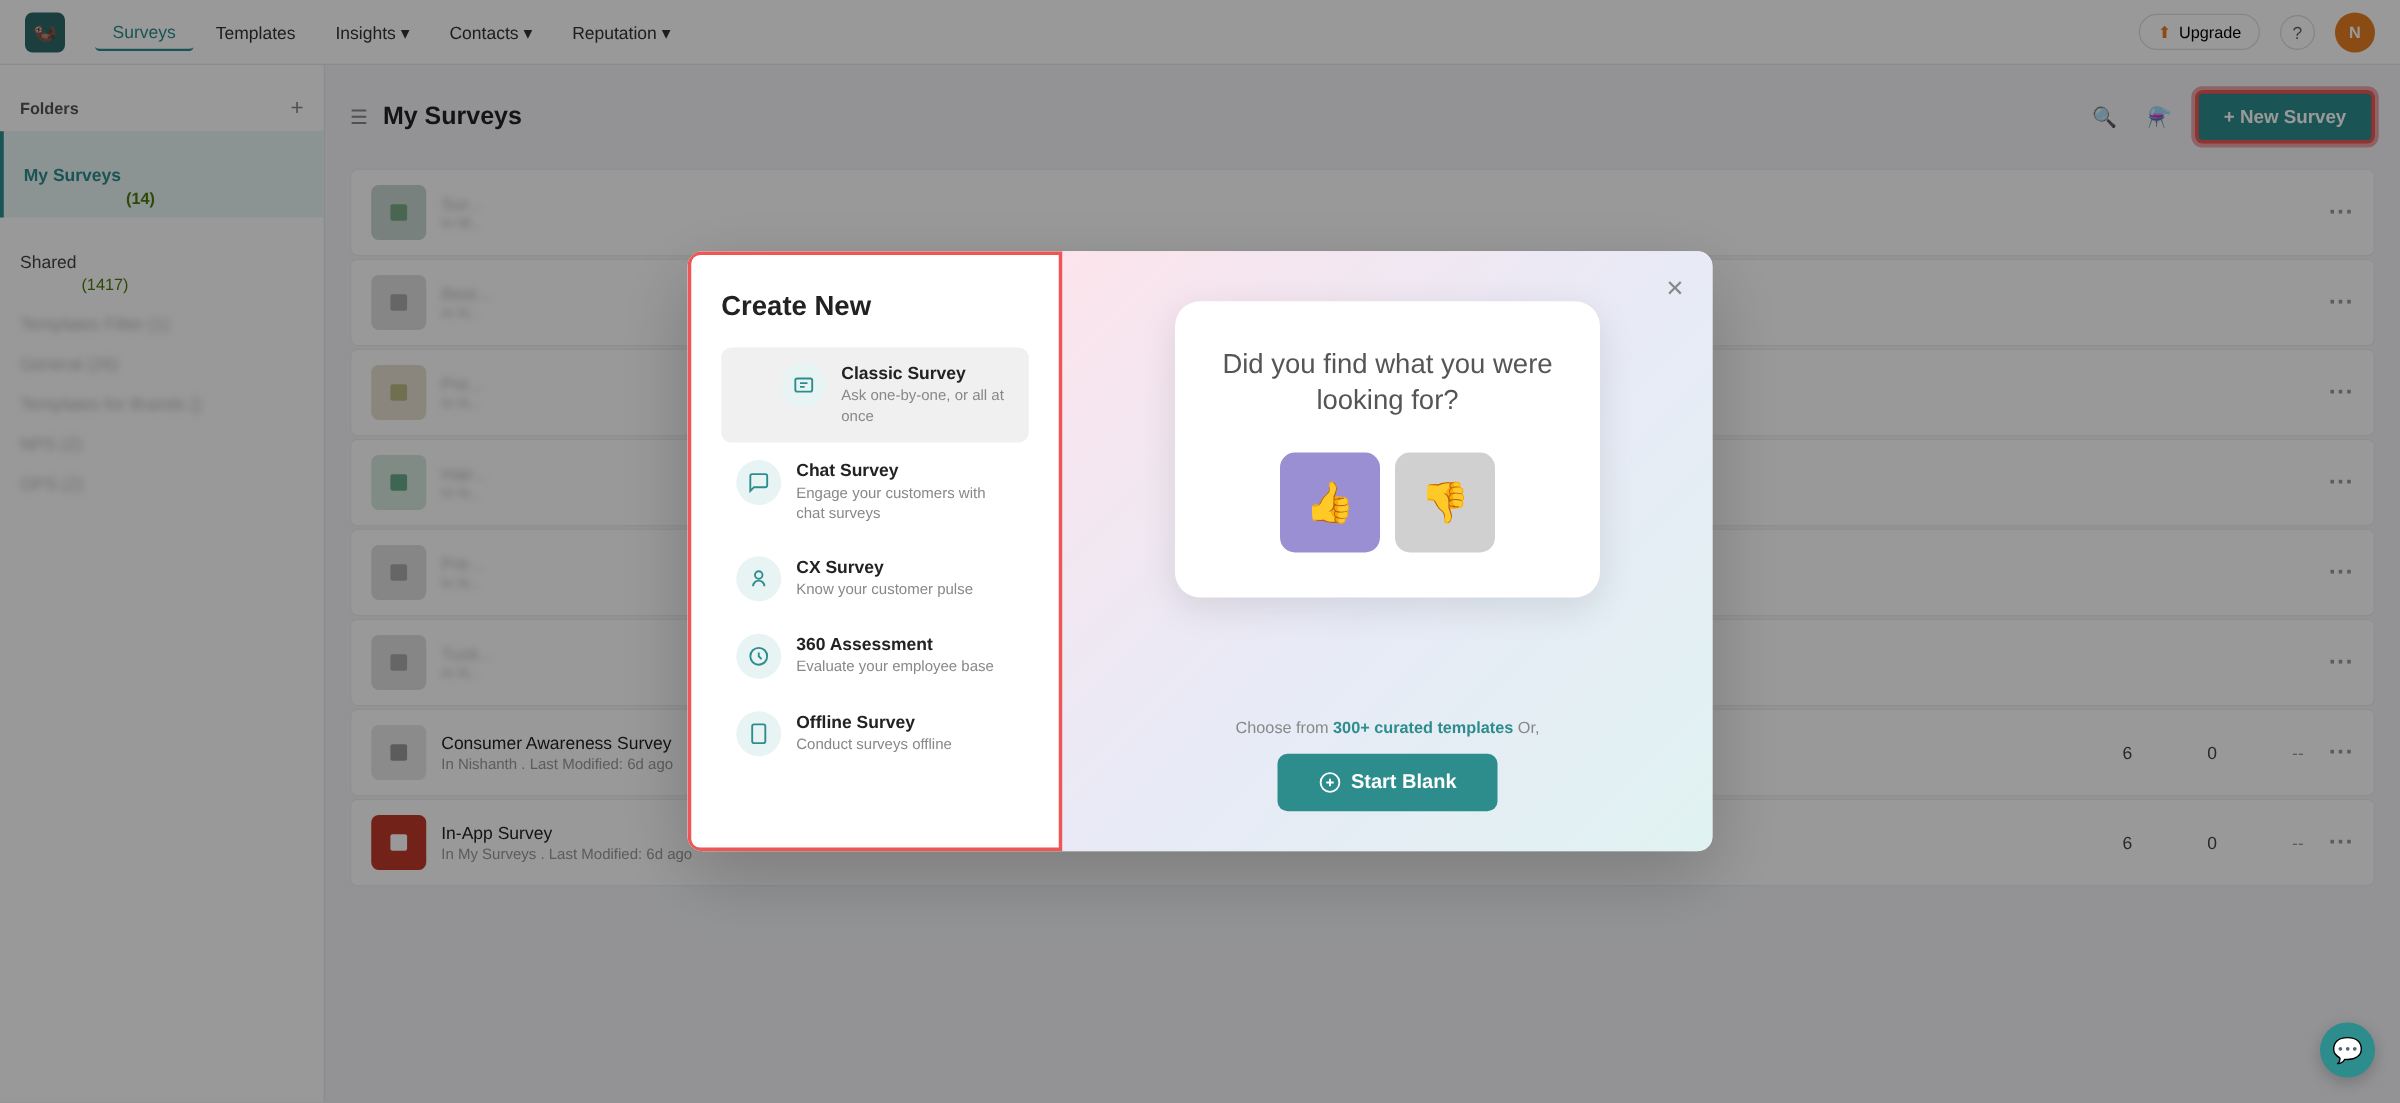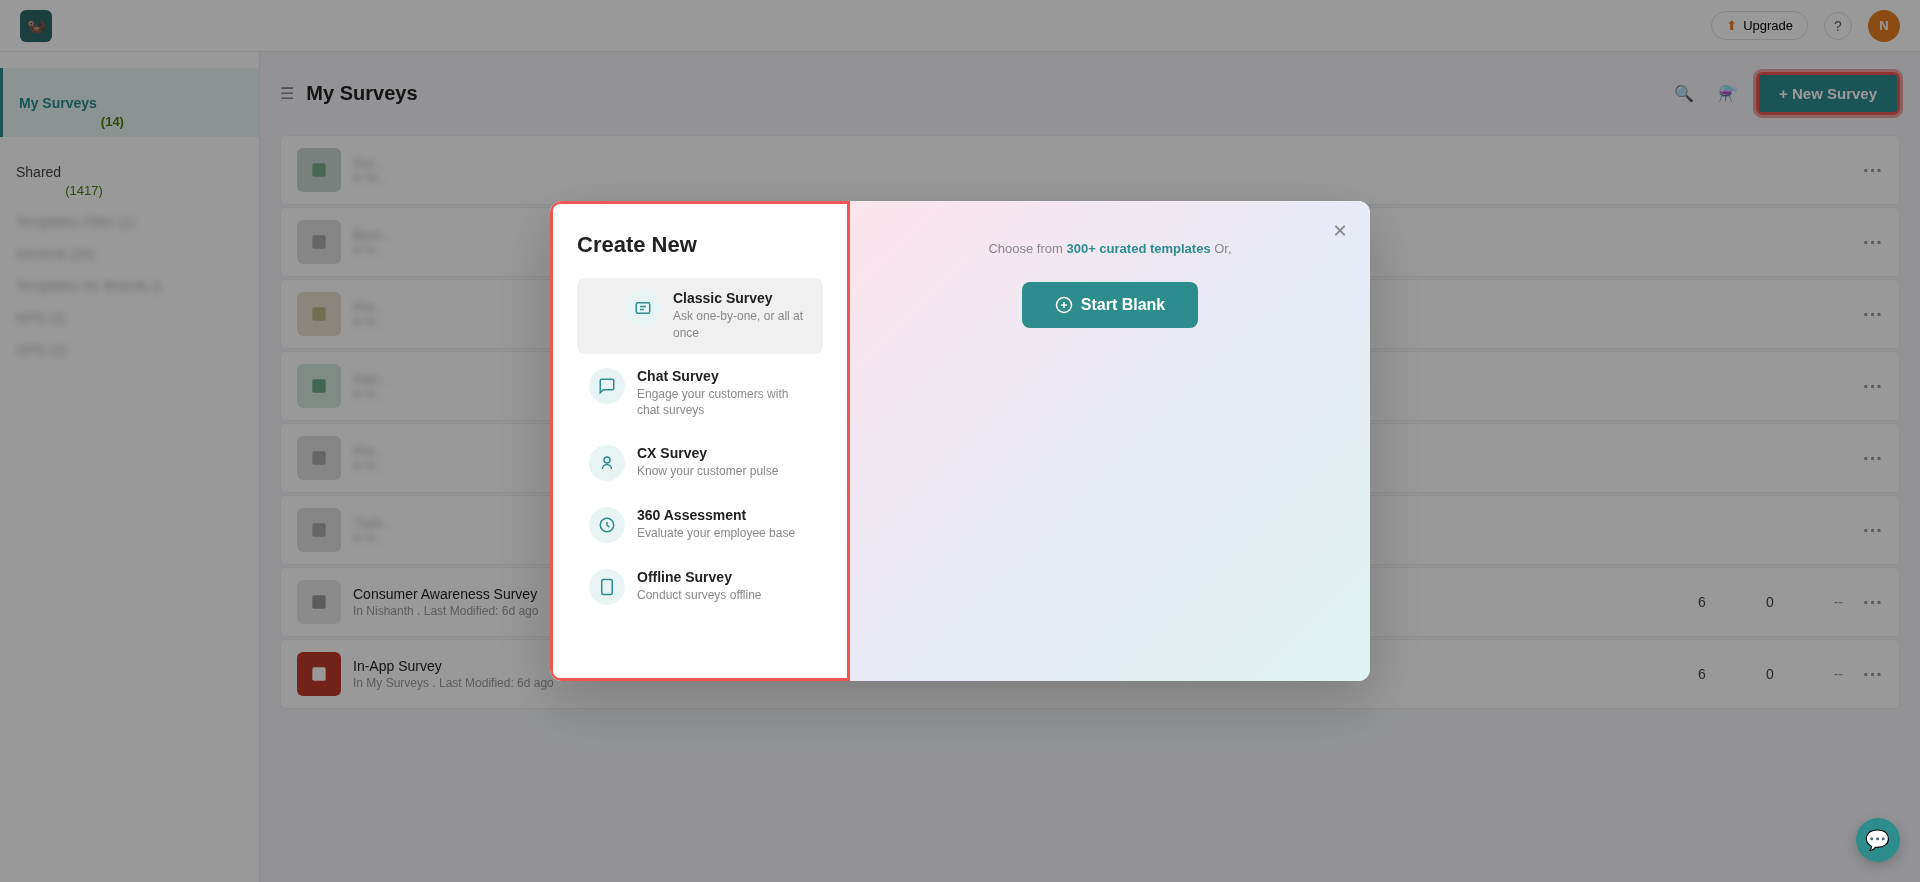--- a/index.html
+++ b/index.html
@@ -112,47 +112,58 @@
     .preview-question { font-size: 22px; color: #555; font-weight: 400; line-height: 1.3; margin-bottom: 28px; }
     .preview-buttons { display: flex; gap: 12px; justify-content: center; }
     .preview-btn-thumb-up { width: 80px; height: 80px; background: #9b8fd4; border-radius: 12px; display: flex; align-items: center; justify-content: center; cursor: pointer; }
     .preview-btn-thumb-down { width: 80px; height: 80px; background: #d0d0d0; border-radius: 12px; display: flex; align-items: center; justify-content: center; cursor: pointer; }
     .preview-btn-thumb-up span, .preview-btn-thumb-down span { font-size: 32px; }
 
     .modal-bottom { width: 100%; }
     .modal-bottom-text { text-align: center; font-size: 13px; color: #888; margin-bottom: 14px; }
     .modal-bottom-text strong { color: #2d8c8c; }
     .modal-action-buttons { display: flex; gap: 12px; justify-content: center; }
-    .start-blank-btn { display: flex; align-items: center; gap: 8px; background: #2d8c8c; color: white; border: none; border-radius: 8px; padding: 14px 33px; font-size: 16px; font-weight: 600; cursor: pointer; margin-top: 12px; }
+    .start-blank-btn { display: flex; align-items: center; gap: 8px; background: #2d8c8c; color: white; border: none; border-radius: 8px; padding: 14px 33px; font-size: 16px; font-weight: 600; cursor: pointer; }
     .wing-ai-btn { display: flex; align-items: center; gap: 8px; background: white; color: #333; border: 3px solid #e55; border-radius: 8px; padding: 14px 24px; font-size: 16px; font-weight: 600; cursor: pointer; outline: 3px solid rgba(229,85,85,0.4); }
 
     
     .chat-bubble { position: fixed; bottom: 20px; right: 20px; width: 44px; height: 44px; background: #2d8c8c; border-radius: 50%; display: flex; align-items: center; justify-content: center; cursor: pointer; z-index: 200; box-shadow: 0 4px 12px rgba(0,0,0,0.2); }
     .chat-bubble span { color: white; font-size: 20px; }
   </style>
 </head>
 <body>
 
 <div class="top-nav">
   <div class="nav-logo">
     <span>🦦</span>
   </div>
+  <div class="nav-links">
+    <a class="nav-link active">Surveys</a>
+    <a class="nav-link">Templates</a>
+    <a class="nav-link nav-link-with-arrow">Insights ▾</a>
+    <a class="nav-link nav-link-with-arrow">Contacts ▾</a>
+    <a class="nav-link nav-link-with-arrow">Reputation ▾</a>
+  </div>
   <div class="nav-right">
     <div class="upgrade-btn">
       <span style="color:#e67e22;">⬆</span>
       <span>Upgrade</span>
     </div>
     <div class="help-icon">?</div>
     <div class="user-avatar">N</div>
   </div>
 </div>
 
 <div class="app-body">
 
   <div class="sidebar">
+    <div class="sidebar-folders">
+      <span class="sidebar-folders-label">Folders</span>
+      <span class="sidebar-add-btn">+</span>
+    </div>
     <div class="sidebar-item active">
       <span>My Surveys</span>
       <span class="sidebar-item-count">(14)</span>
     </div>
     <div class="sidebar-item">
       <span>Shared</span>
       <span class="sidebar-item-count">(1417)</span>
     </div>
     <div class="sidebar-item-blurred">Templates Filter (1)</div>
     <div class="sidebar-item-blurred">General (26)</div>
@@ -355,20 +366,31 @@
           <div class="option-title">Offline Survey</div>
           <div class="option-desc">Conduct surveys offline</div>
         </div>
       </div>
 
     </div>
 
     <div class="modal-right">
       <div class="modal-close">✕</div>
 
+      <div class="preview-card">
+        <div class="preview-question">Did you find what you were looking for?</div>
+        <div class="preview-buttons">
+          <div class="preview-btn-thumb-up">
+            <span>👍</span>
+          </div>
+          <div class="preview-btn-thumb-down">
+            <span>👎</span>
+          </div>
+        </div>
+      </div>
 
       <div class="modal-bottom">
         <div class="modal-bottom-text">
           <span>Choose from </span><strong>300+ curated templates</strong><span> Or,</span>
         </div>
         <div class="modal-action-buttons">
           <button class="start-blank-btn">
             <svg width="18" height="18" viewBox="0 0 24 24" fill="none" stroke="white" stroke-width="2">
                 <circle cx="12" cy="12" r="10"></circle>
                 <path d="M12 8v8M8 12h8"></path>

